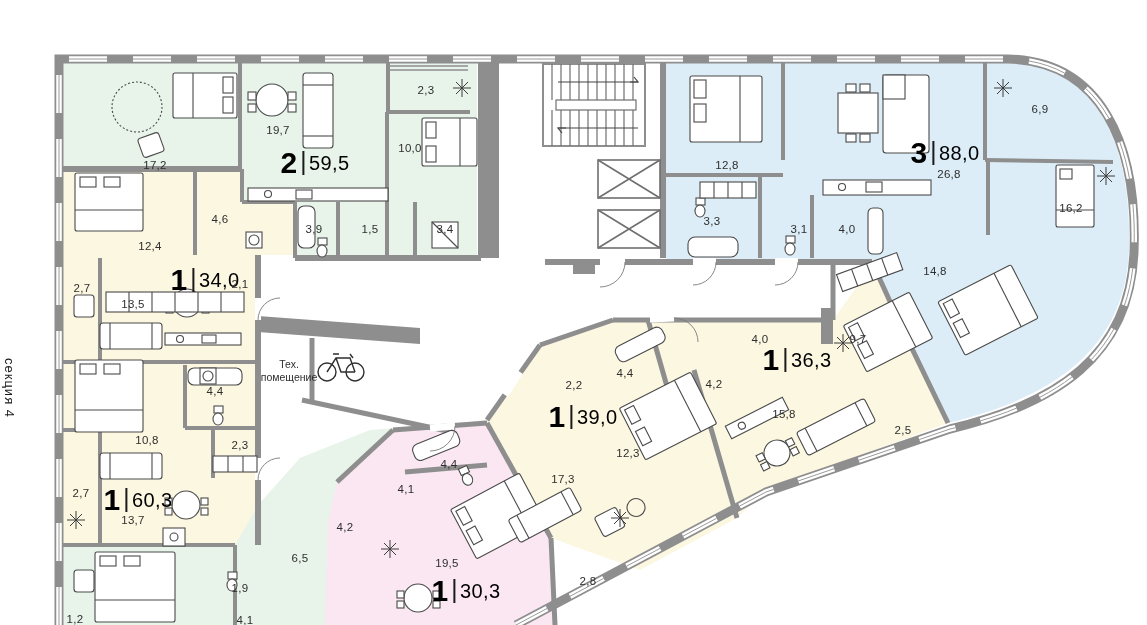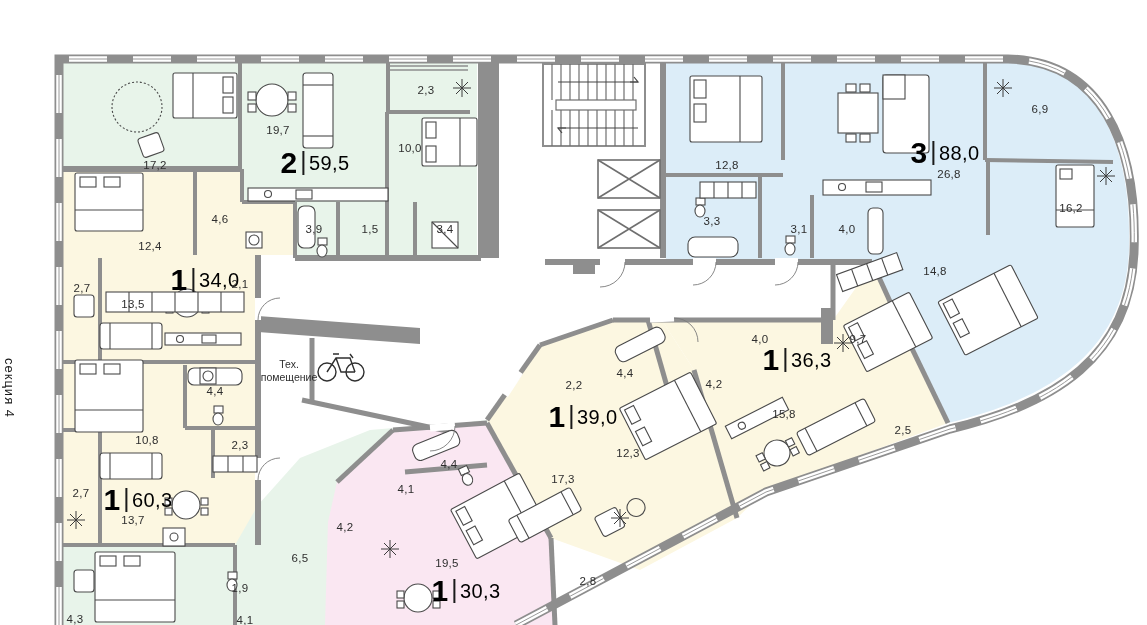--- a/index.html
+++ b/index.html
@@ -553,16 +553,16 @@
 <div class="lbl rm" style="left:949px;top:174px;">26,8</div>
 <div class="lbl rm" style="left:712px;top:221px;">3,3</div>
 <div class="lbl rm" style="left:799px;top:229px;">3,1</div>
 <div class="lbl rm" style="left:847px;top:229px;">4,0</div>
 <div class="lbl rm" style="left:935px;top:271px;">14,8</div>
 <div class="lbl rm" style="left:1040px;top:109px;">6,9</div>
 <div class="lbl rm" style="left:1071px;top:208px;">16,2</div>
 
 <div class="lbl rm" style="left:300px;top:558px;">6,5</div>
 <div class="lbl rm" style="left:345px;top:527px;">4,2</div>
-<div class="lbl rm" style="left:75px;top:619px;">4,3</div>
+<div class="lbl rm" style="left:75px;top:619px;">1,2</div>
 <div class="lbl rm" style="left:245px;top:620px;">4,1</div>
 
 </div>
 
 </body></html>

